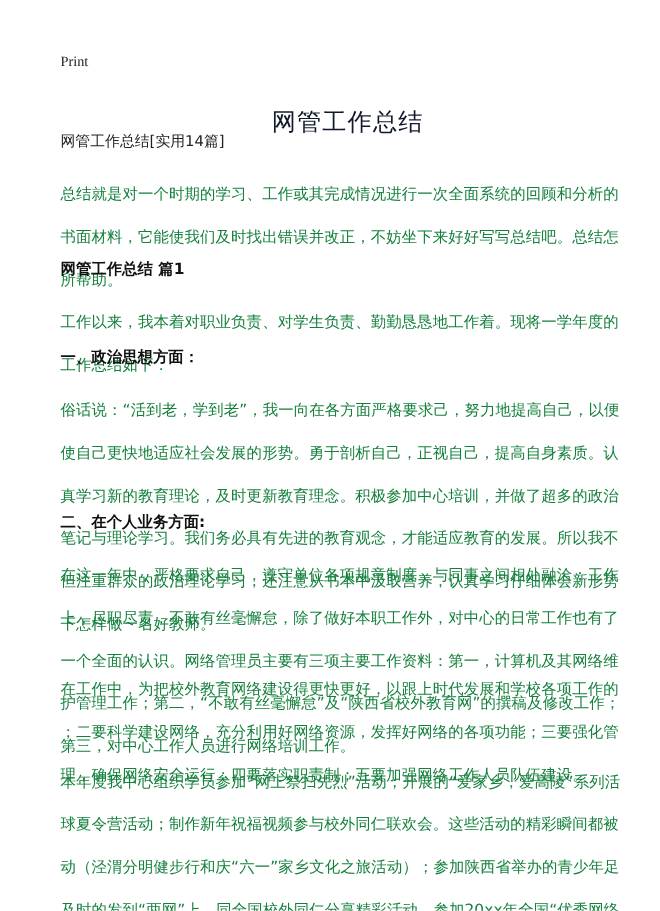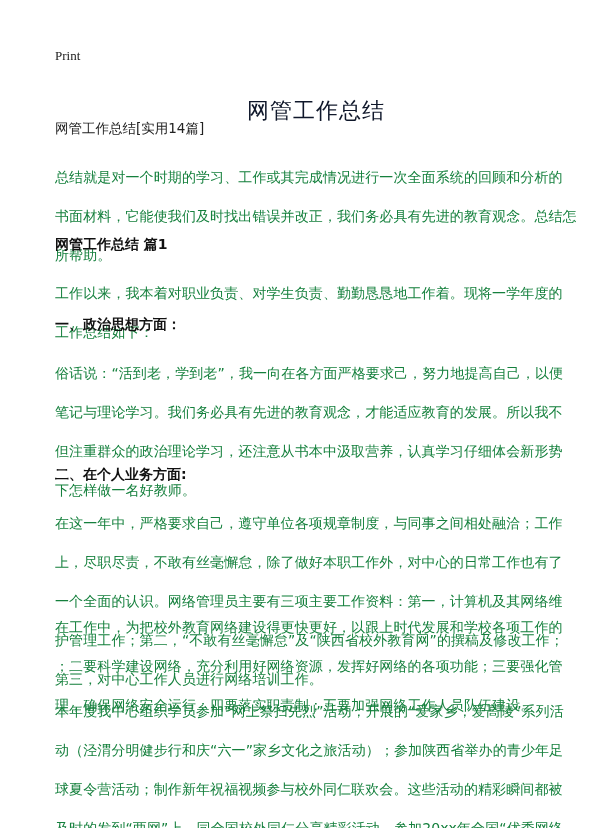--- a/index.html
+++ b/index.html
@@ -68,35 +68,37 @@
 <body>
 
 <div class="print-label">Print</div>
 
 <h1 class="doc-title">网管工作总结</h1>
 
 <div class="subtitle">网管工作总结[实用14篇]</div>
 
 <div class="para" style="top:148px;">
   <span class="line">总结就是对一个时期的学习、工作或其完成情况进行一次全面系统的回顾和分析的</span>
-  <span class="line">书面材料，它能使我们及时找出错误并改正，我们务必具有先进的教育观念。总结怎</span>
+  <span class="line">书面材料，它能使我们及时找出错误并改正，不妨坐下来好好写写总结吧。总结怎</span>
   <span class="line">所帮助。</span>
 </div>
 
 <div class="heading" style="top:236px;">网管工作总结 篇1</div>
 
 <div class="para" style="top:264px;">
   <span class="line">工作以来，我本着对职业负责、对学生负责、勤勤恳恳地工作着。现将一学年度的</span>
   <span class="line">工作总结如下：</span>
 </div>
 
 <div class="heading" style="top:316px;">一、政治思想方面：</div>
 
 <div class="para" style="top:344px;">
   <span class="line">俗话说：“活到老，学到老”，我一向在各方面严格要求己，努力地提高自己，以便</span>
+  <span class="line">使自己更快地适应社会发展的形势。勇于剖析自己，正视自己，提高自身素质。认</span>
+  <span class="line">真学习新的教育理论，及时更新教育理念。积极参加中心培训，并做了超多的政治</span>
   <span class="line">笔记与理论学习。我们务必具有先进的教育观念，才能适应教育的发展。所以我不</span>
   <span class="line">但注重群众的政治理论学习，还注意从书本中汲取营养，认真学习仔细体会新形势</span>
   <span class="line">下怎样做一名好教师。</span>
 </div>
 
 <div class="heading" style="top:466px;">二、在个人业务方面:</div>
 
 <div class="para" style="top:494px;">
   <span class="line">在这一年中，严格要求自己，遵守单位各项规章制度，与同事之间相处融洽；工作</span>
   <span class="line">上，尽职尽责，不敢有丝毫懈怠，除了做好本职工作外，对中心的日常工作也有了</span>
@@ -106,17 +108,17 @@
 </div>
 
 <div class="para" style="top:598px;">
   <span class="line">在工作中，为把校外教育网络建设得更快更好，以跟上时代发展和学校各项工作的</span>
   <span class="line">；二要科学建设网络，充分利用好网络资源，发挥好网络的各项功能；三要强化管</span>
   <span class="line">理，确保网络安全运行；四要落实职责制；五要加强网络工作人员队伍建设。</span>
 </div>
 
 <div class="para" style="top:682px;">
   <span class="line">本年度我中心组织学员参加“网上祭扫先烈”活动；开展的“爱家乡，爱高陵”系列活</span>
+  <span class="line">球夏令营活动；制作新年祝福视频参与校外同仁联欢会。这些活动的精彩瞬间都被</span>
   <span class="line">动（泾渭分明健步行和庆“六一”家乡文化之旅活动）；参加陕西省举办的青少年足</span>
-  <span class="line">球夏令营活动；制作新年祝福视频参与校外同仁联欢会。这些活动的精彩瞬间都被</span>
   <span class="line">及时的发到“两网”上，同全国校外同仁分享精彩活动。参加20xx年全国“优秀网络</span>
   
 </div>
 
 </body></html>

